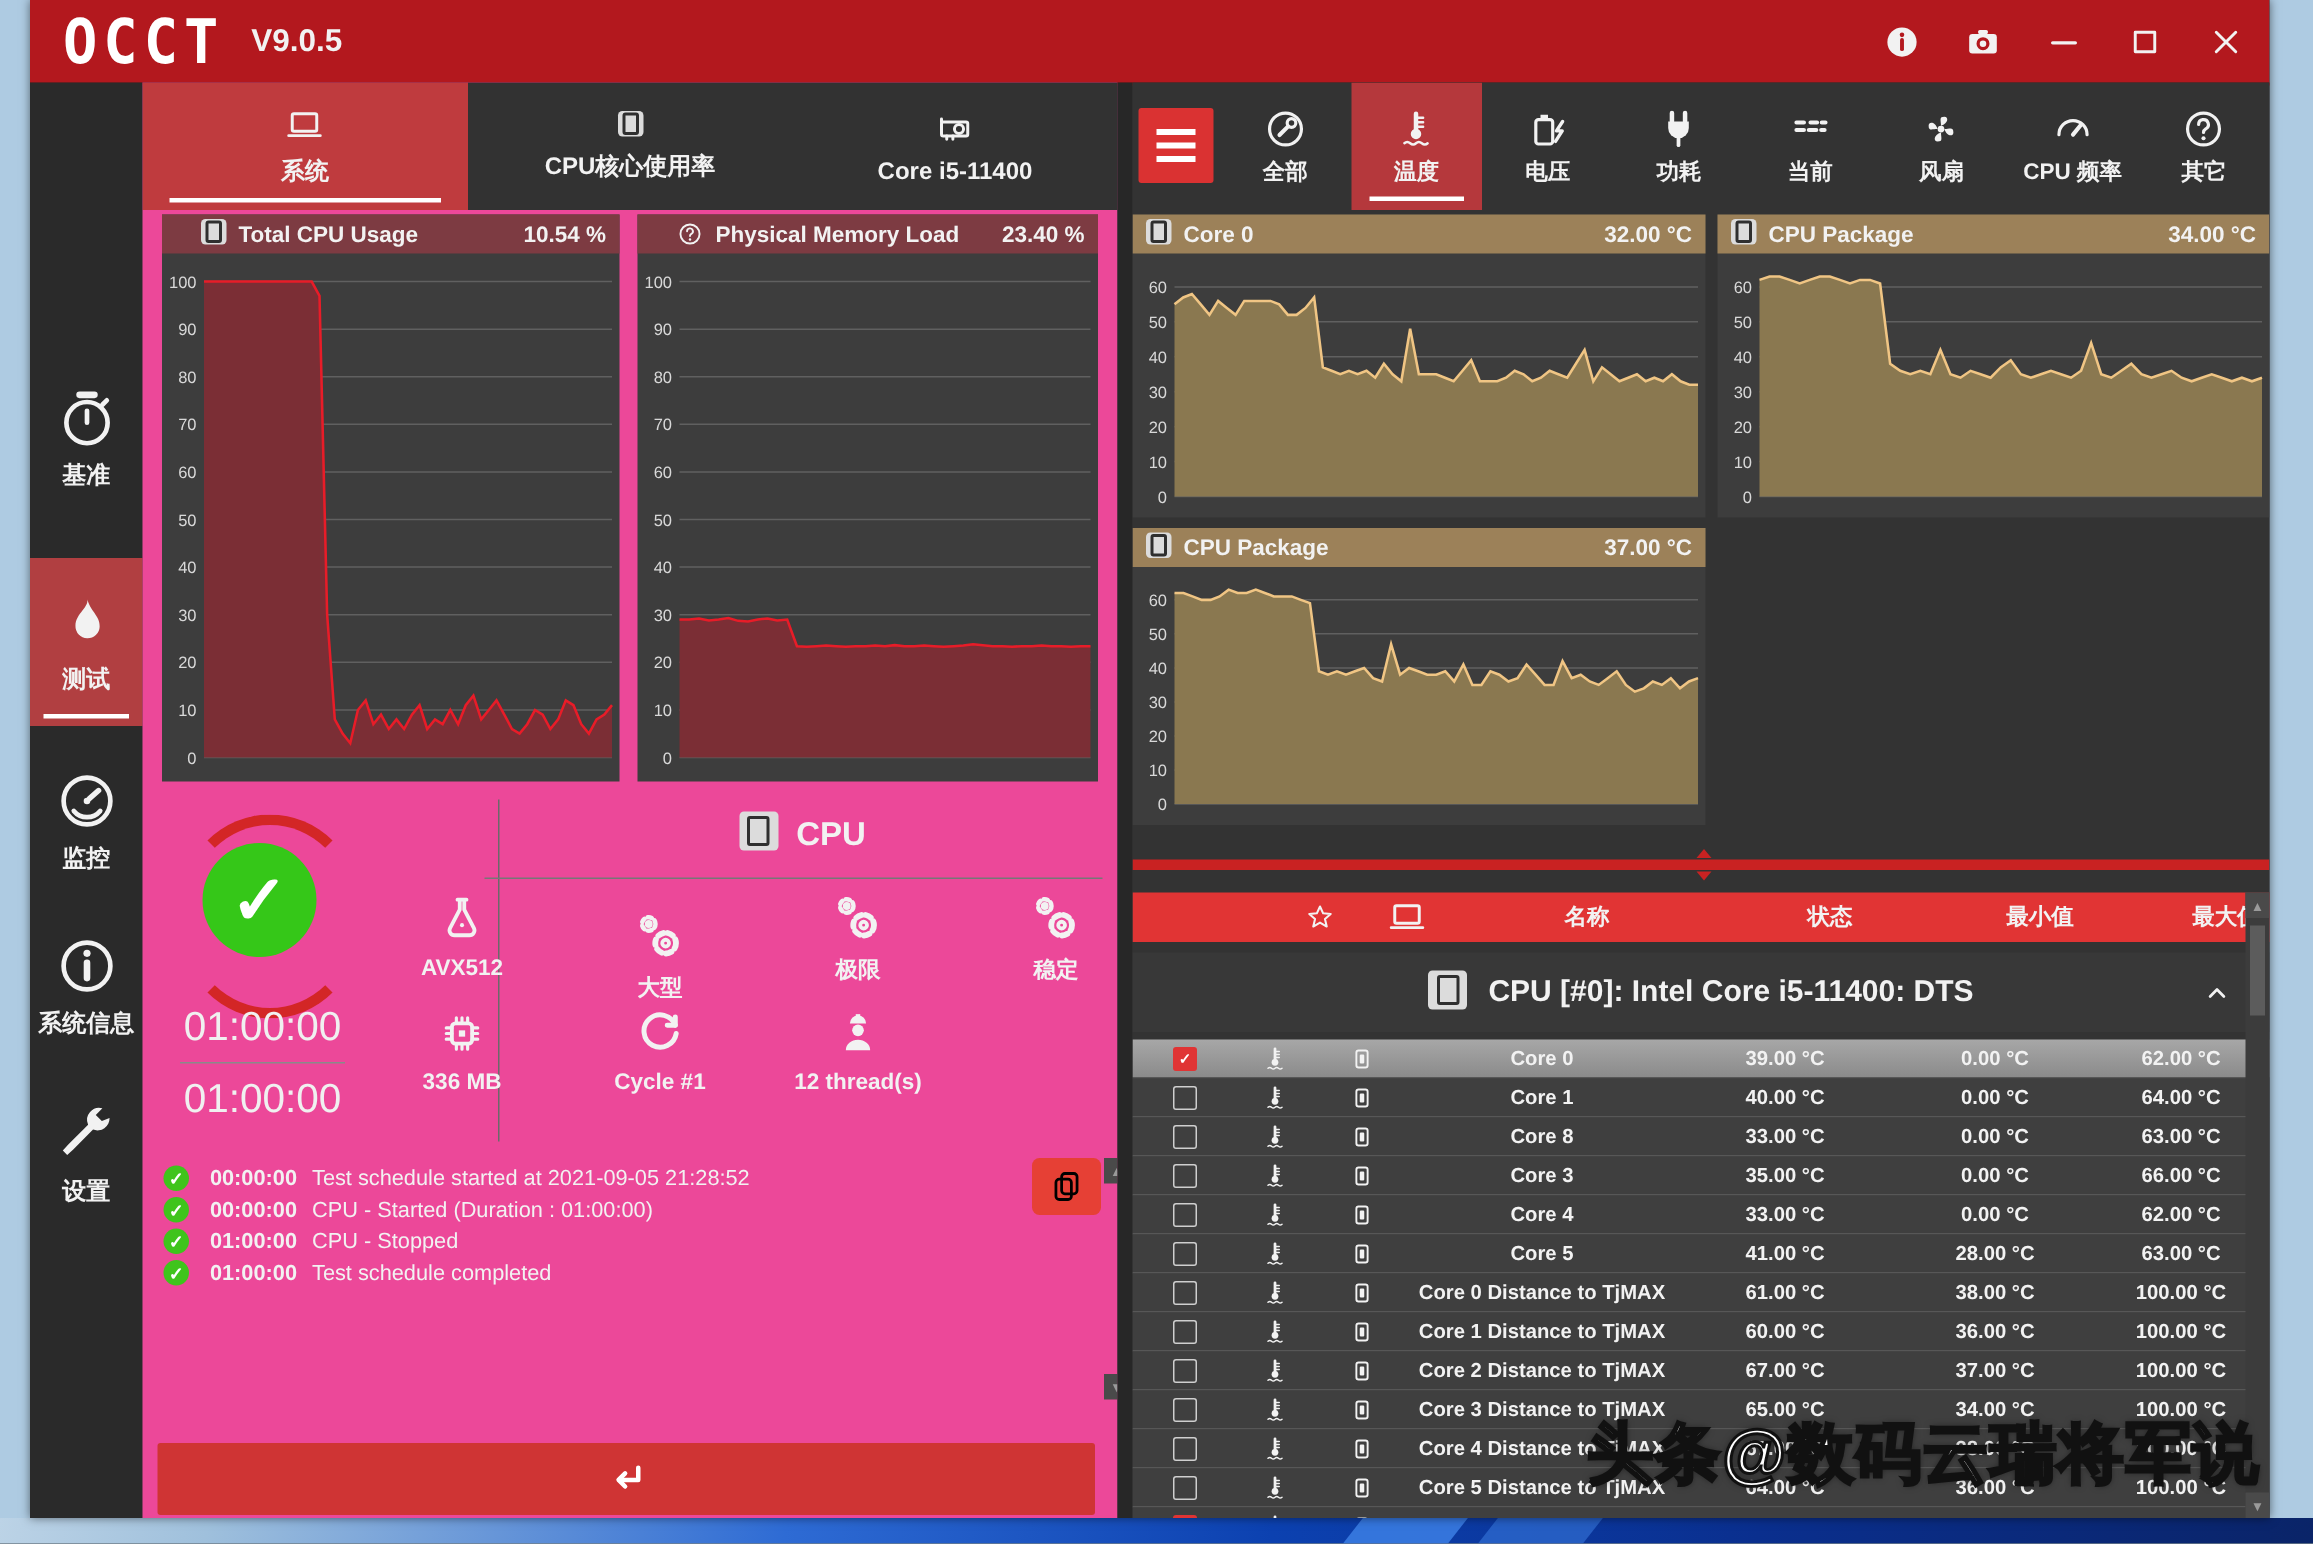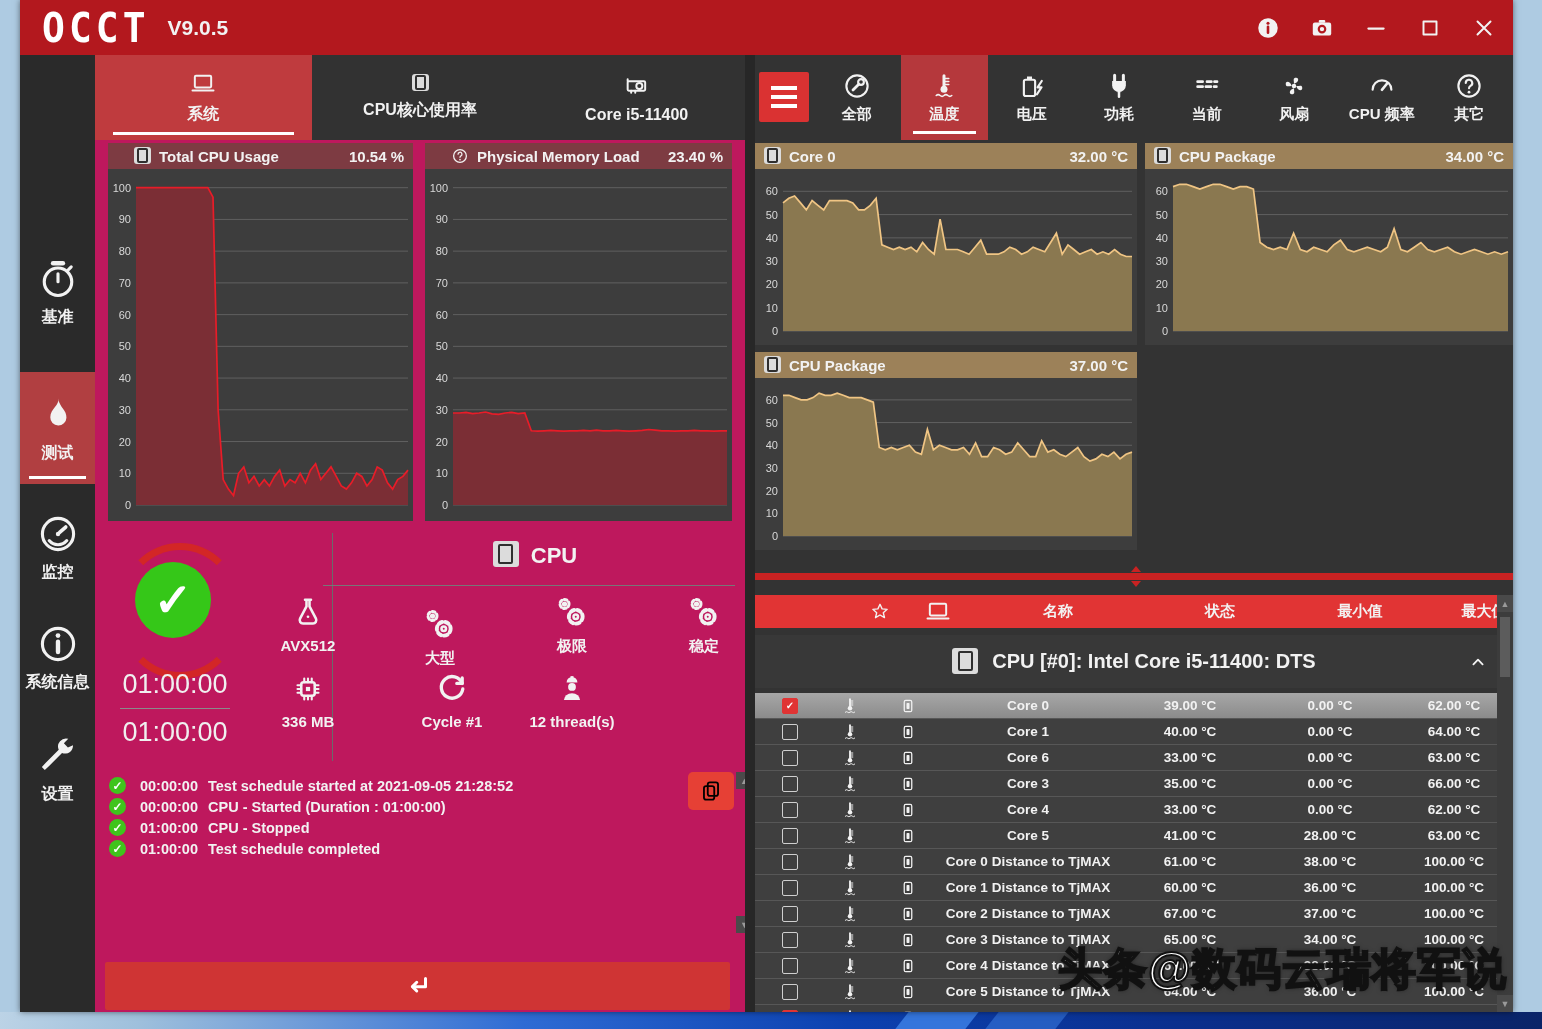--- a/index.html
+++ b/index.html
@@ -22,21 +22,21 @@
   #version{font-size:21px;font-weight:bold;margin-left:18px;}
   #tb-icons{margin-left:auto;margin-right:14px;display:flex;align-items:center;gap:24px;}
   .tbic{width:30px;height:30px;display:flex;align-items:center;justify-content:center;cursor:pointer;}
   
   #sidebar{left:0;top:55px;width:75px;height:957px;background:#2a2a2a;}
   .sbitem{position:absolute;left:0;width:75px;display:flex;flex-direction:column;align-items:center;justify-content:center;gap:6px;cursor:pointer;}
   .sbitem .lbl{font-size:16px;font-weight:bold;}
   .sbitem.active{background:#b13f41;}
   .sbitem.active::after{content:"";position:absolute;bottom:5px;left:9px;right:9px;height:3px;background:#fff;}
   
-  #lpanel{left:75px;top:55px;width:650px;height:957px;background:#be185d;overflow:hidden;}
+  #lpanel{left:75px;top:55px;width:650px;height:957px;background:#ec4899;overflow:hidden;}
   #ltabs{left:0;top:0;width:650px;height:85px;display:flex;background:#323232;}
   .ltab{flex:1;display:flex;flex-direction:column;align-items:center;justify-content:center;gap:6px;position:relative;cursor:pointer;background:#323232;}
   .ltab .lbl{font-size:16px;font-weight:bold;}
   .ltab.active{background:#bf3b3e;}
   .ltab.active::after{content:"";position:absolute;bottom:5px;left:18px;right:18px;height:3px;background:#fff;}
   
   .chartbox{background:#3d3d3d;}
   .chead{height:26px;display:flex;align-items:center;padding:0 9px;gap:8px;font-weight:bold;font-size:15px;}
   .chead .val{margin-left:auto;}
   .chead.red{background:#7d3b42;padding-left:26px;}
@@ -55,21 +55,21 @@
   #vdiv{left:237px;top:478px;width:1px;height:228px;background:#6a6a6a;}
   #cpu-head{left:240px;top:486px;width:400px;display:flex;align-items:center;justify-content:center;gap:12px;font-size:22px;font-weight:bold;}
   #cpu-hr{left:228px;top:530px;width:412px;height:1px;background:#777;}
   .titem{position:absolute;width:130px;display:flex;flex-direction:column;align-items:center;gap:6px;}
   .titem .lbl{font-size:15px;font-weight:bold;}
   
   .logrow{position:absolute;left:14px;display:flex;align-items:center;gap:10px;height:21px;}
   .logck{width:17px;height:17px;border-radius:50%;background:#3fc41c;color:#fff;font-size:12px;font-weight:bold;
      display:flex;align-items:center;justify-content:center;}
   .logrow .time{width:62px;text-align:right;font-size:14.5px;font-weight:bold;}
-  .logrow .msg{font-size:14.5px;font-weight:bold;}
+  .logrow .msg{font-size:14.5px;font-weight:normal;}
   #copy-btn{left:593px;top:717px;width:46px;height:38px;background:#e64035;border:none;border-radius:5px;
      display:flex;align-items:center;justify-content:center;cursor:pointer;}
   .scr-sq{position:absolute;width:17px;height:17px;background:#4a4a4a;color:#9a9a9a;font-size:9px;
      display:flex;align-items:center;justify-content:center;cursor:pointer;}
   #run-btn{left:10px;top:907px;width:625px;height:48px;background:#cf3434;border:none;border-radius:2px;
      display:flex;align-items:center;justify-content:center;cursor:pointer;color:#fff;}
   
   #gap{left:725px;top:55px;width:10px;height:957px;background:#272727;}
   #rpanel{left:735px;top:55px;width:758px;height:957px;background:#333;overflow:hidden;}
   #rtoolbar{left:0;top:0;width:758px;height:85px;display:flex;align-items:stretch;background:#333;}
@@ -398,21 +398,21 @@
           <span>
             <svg class="ic" width="36" height="36" viewBox="0 0 24 24" fill="none" stroke="currentColor" stroke-width="1.7" stroke-linecap="round" stroke-linejoin="round">
               <rect x="7.5" y="7.5" width="9" height="9" rx="1.6"></rect>
               <rect x="10.6" y="10.6" width="2.8" height="2.8" fill="currentColor" stroke="none"></rect>
               <path d="M9.5 7.5V5M12 7.5V5M14.5 7.5V5M9.5 19v-2.5M12 19v-2.5M14.5 19v-2.5M7.5 9.5H5M7.5 12H5M7.5 14.5H5M19 9.5h-2.5M19 12h-2.5M19 14.5h-2.5" stroke-width="1.4"></path>
             </svg>
           </span>
           <span class="lbl">336 MB</span>
         </div>
 
-        <div class="titem detitem" style="left: 292px; top: 616px;">
+        <div class="titem detitem" style="left: 280px; top: 616px;">
           <span>
             <svg class="ic" width="36" height="36" viewBox="0 0 24 24" fill="none" stroke="currentColor" stroke-width="1.7" stroke-linecap="round" stroke-linejoin="round">
               <path d="M18.8 8.3A7.2 7.2 0 1 0 19.2 12" stroke-width="2.2"></path>
               <path d="M15.2 8.3h3.6V4.6" stroke-width="2.2"></path>
             </svg>
           </span>
           <span class="lbl">Cycle #1</span>
         </div>
 
         <div class="titem detitem" style="left: 412px; top: 616px;">
@@ -748,21 +748,21 @@
               <path d="M12.8 6h2.6M12.8 8.4h2.6M12.8 10.8h2.6" stroke-width="1.2"></path>
               <path d="M6.4 19.4q1.4-1.3 2.8 0t2.8 0 2.8 0 2.8 0" stroke-width="1.2"></path>
             </svg>
           </span>
           <span class="cellic">
             <svg class="ic" width="18" height="18" viewBox="0 0 24 24" fill="none" stroke="currentColor" stroke-width="1.7" stroke-linecap="round" stroke-linejoin="round">
               <rect x="7" y="4.5" width="10" height="15" rx="2"></rect>
               <rect x="10" y="8" width="4" height="8" rx="1" fill="currentColor" stroke="none"></rect>
             </svg>
           </span>
-          <span>Core 6</span>
+          <span>Core 8</span>
           <span>33.00 °C</span>
           <span>0.00 °C</span>
           <span>63.00 °C</span>
         </div>
 
         <div class="trow tgrid">
           <span class="cb"></span>
           <span class="cellic">
             <svg class="ic" width="20" height="20" viewBox="0 0 24 24" fill="none" stroke="currentColor" stroke-width="1.7" stroke-linecap="round" stroke-linejoin="round">
               <path d="M12 3.8v8.8" stroke-width="2.2"></path>

